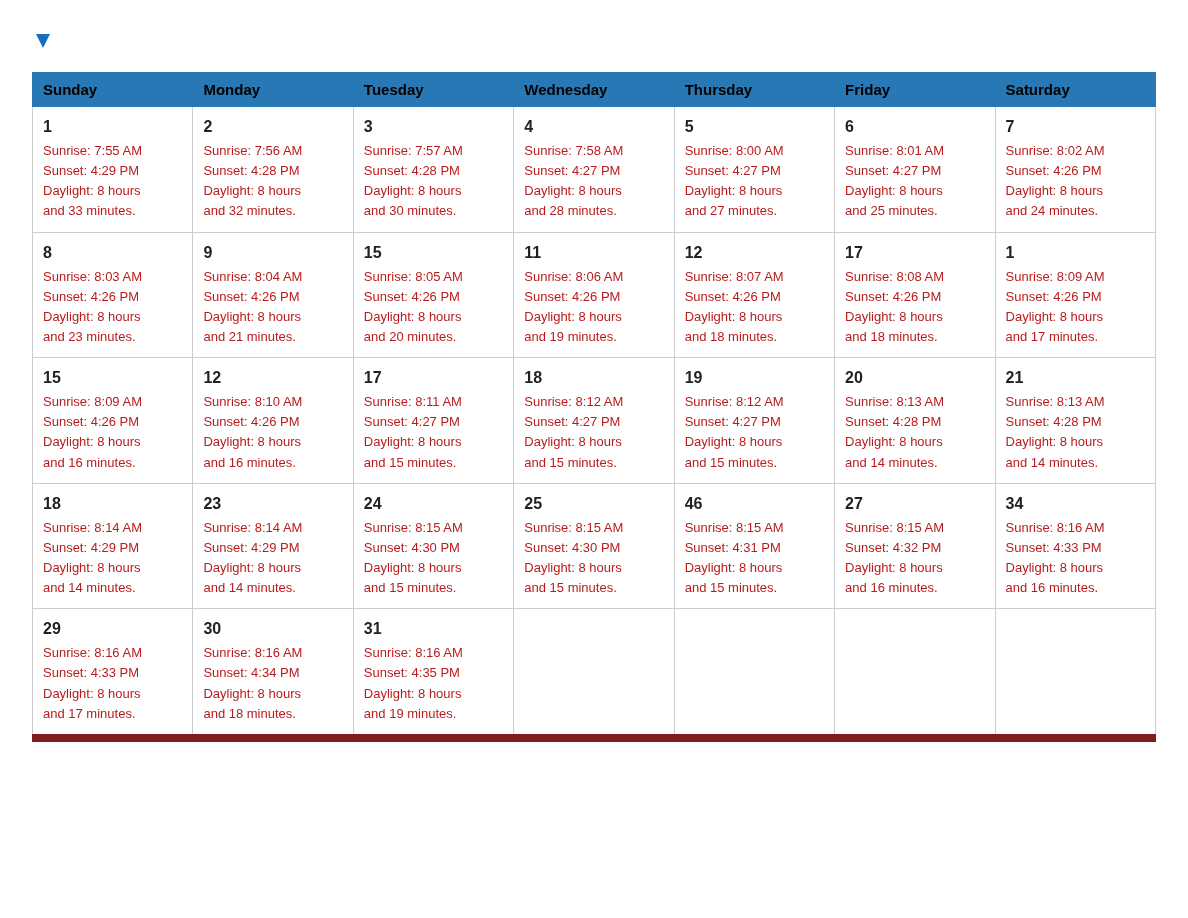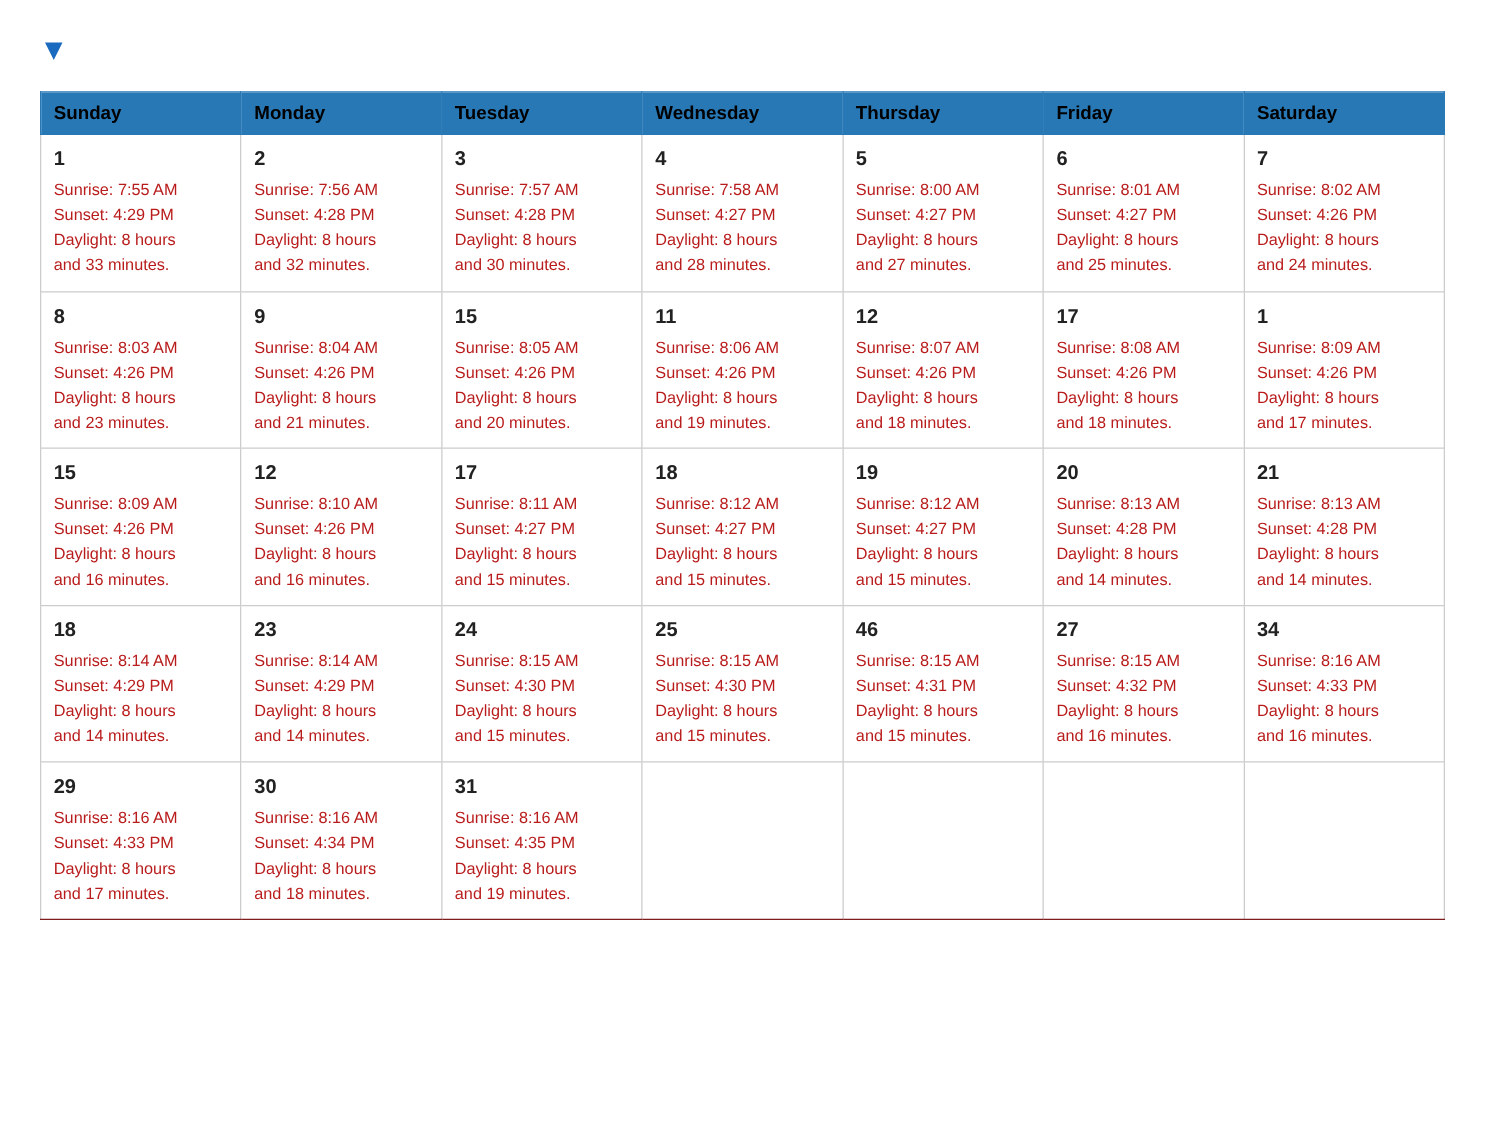--- a/index.html
+++ b/index.html
@@ -65,21 +65,21 @@
       color: #222;
       display: block;
       margin-bottom: 2px;
     }
     tbody tr td .day-info {
       font-size: 13px;
       color: #b91c1c;
       line-height: 1.55;
     }
     tbody tr:last-child td {
-      border-bottom: 1px solid #7f1d1d;
+      border-bottom: 8px solid #7f1d1d;
     }
     tbody tr td:empty {
       background: #fff;
     }
     .logo-row {
       display: flex;
       align-items: center;
       gap: 0;
     }
     .logo-text-general {

